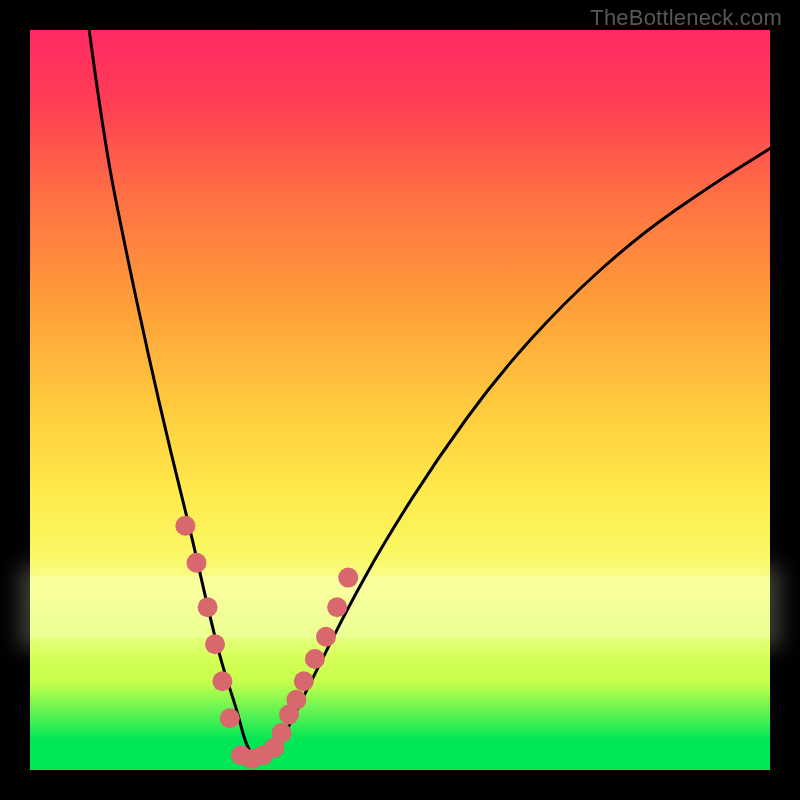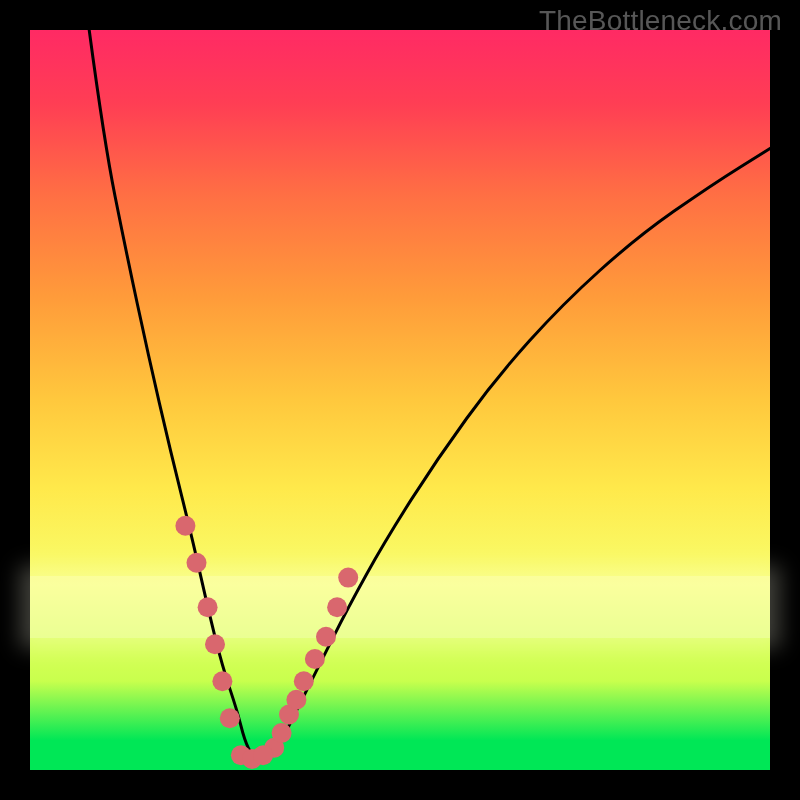--- a/index.html
+++ b/index.html
@@ -46,21 +46,21 @@
     height: 62px;
     background: rgba(255,255,230,0.4);
     box-shadow: 0 0 20px 10px rgba(255,255,230,0.25);
     pointer-events: none;
   }
   .watermark {
     position: absolute;
     top: 5px;
     right: 18px;
     color: #575757;
-    font-size: 28px;
+    font-size: 22px;
     font-weight: 500;
     letter-spacing: 0.2px;
     user-select: none;
   }
   svg.curves {
     position: absolute;
     left: 30px;
     top: 30px;
     width: 740px;
     height: 740px;

